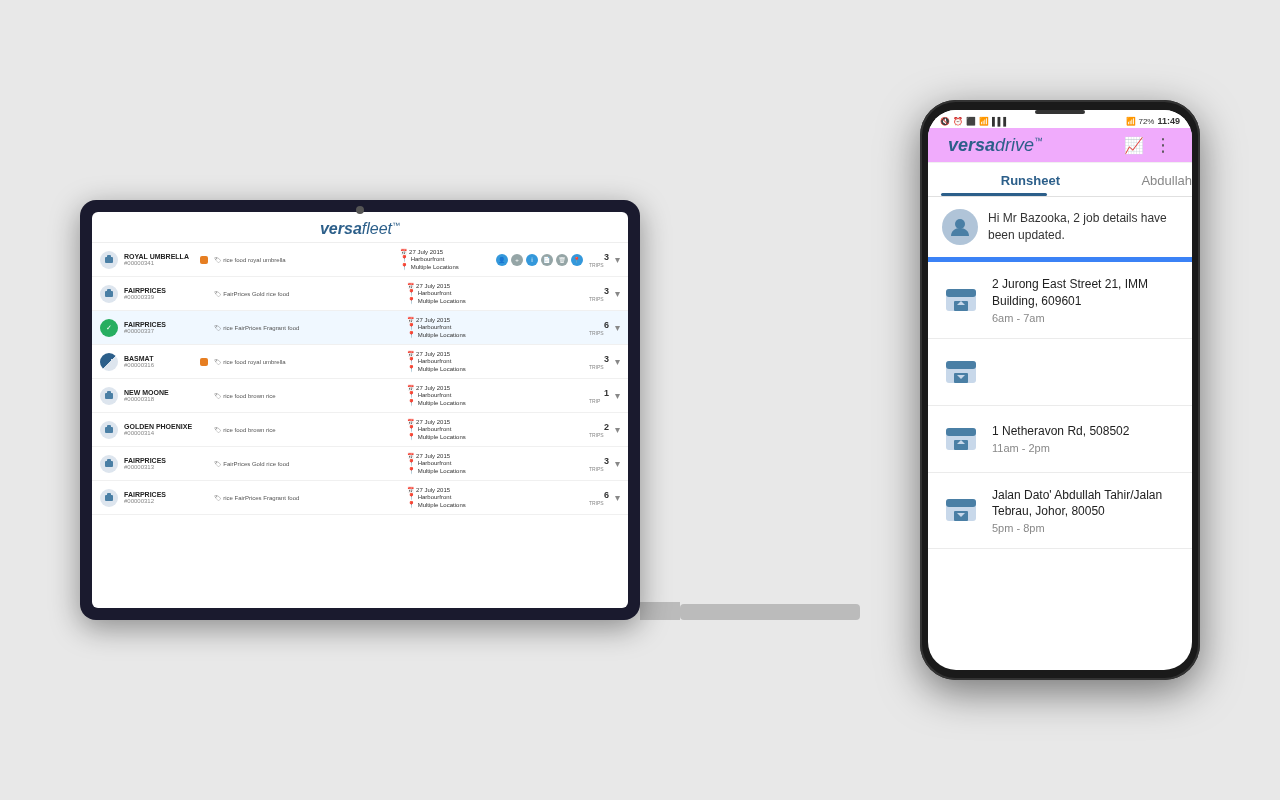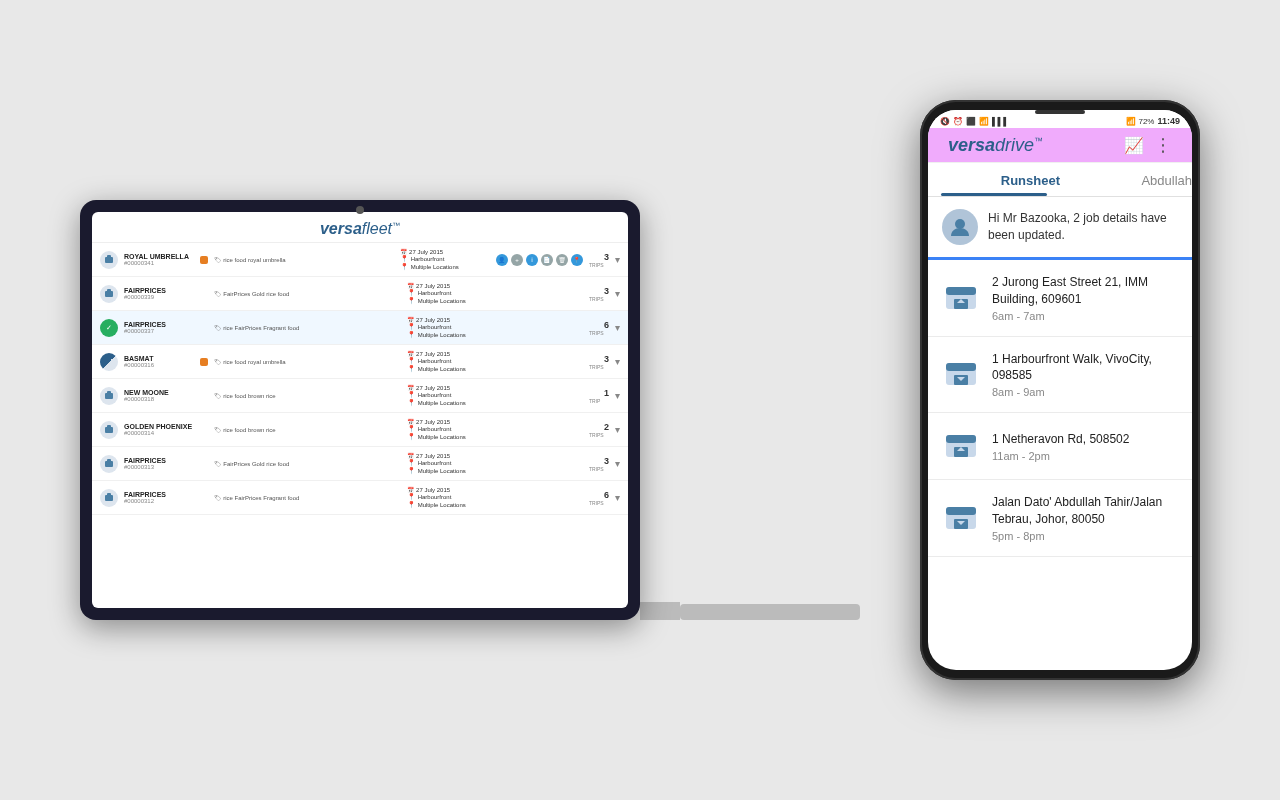--- a/index.html
+++ b/index.html
@@ -303,21 +303,21 @@
       flex: 1;
       overflow-y: auto;
       overflow-x: hidden;
     }
     
     .notif-row {
       display: flex;
       align-items: center;
       padding: 12px 14px;
       gap: 10px;
-      border-bottom: 3px solid #3b82f6;
+      border-bottom: 5px solid #3b82f6;
       background: #fff;
     }
     .notif-avatar {
       width: 36px;
       height: 36px;
       border-radius: 50%;
       background: #b0c4d8;
       flex-shrink: 0;
       display: flex;
       align-items: center;
@@ -647,24 +647,20 @@
     </div>
   </div>
             <div class="delivery-row">
     <div class="delivery-icon">
     <svg width="38" height="38" viewBox="0 0 38 38" fill="none">
       <rect x="4" y="8" width="30" height="22" rx="3" fill="#c8d8ea"></rect>
       <rect x="4" y="8" width="30" height="8" rx="3" fill="#4a7fa5"></rect>
       <rect x="12" y="20" width="14" height="10" rx="1" fill="#4a7fa5"></rect>
       <polygon points="19,26 15,22 23,22" fill="#c8d8ea"></polygon>
     </svg></div>
-    <div class="delivery-info">
-      <div class="delivery-address">1 Harbourfront Walk, VivoCity, 098585</div>
-      <div class="delivery-time">8am - 9am</div>
-    </div>
   </div>
             <div class="delivery-row">
     <div class="delivery-icon">
     <svg width="38" height="38" viewBox="0 0 38 38" fill="none">
       <rect x="4" y="8" width="30" height="22" rx="3" fill="#c8d8ea"></rect>
       <rect x="4" y="8" width="30" height="8" rx="3" fill="#4a7fa5"></rect>
       <rect x="12" y="20" width="14" height="10" rx="1" fill="#4a7fa5"></rect>
       <polygon points="19,20 15,24 23,24" fill="#c8d8ea"></polygon>
     </svg></div>
     <div class="delivery-info">

